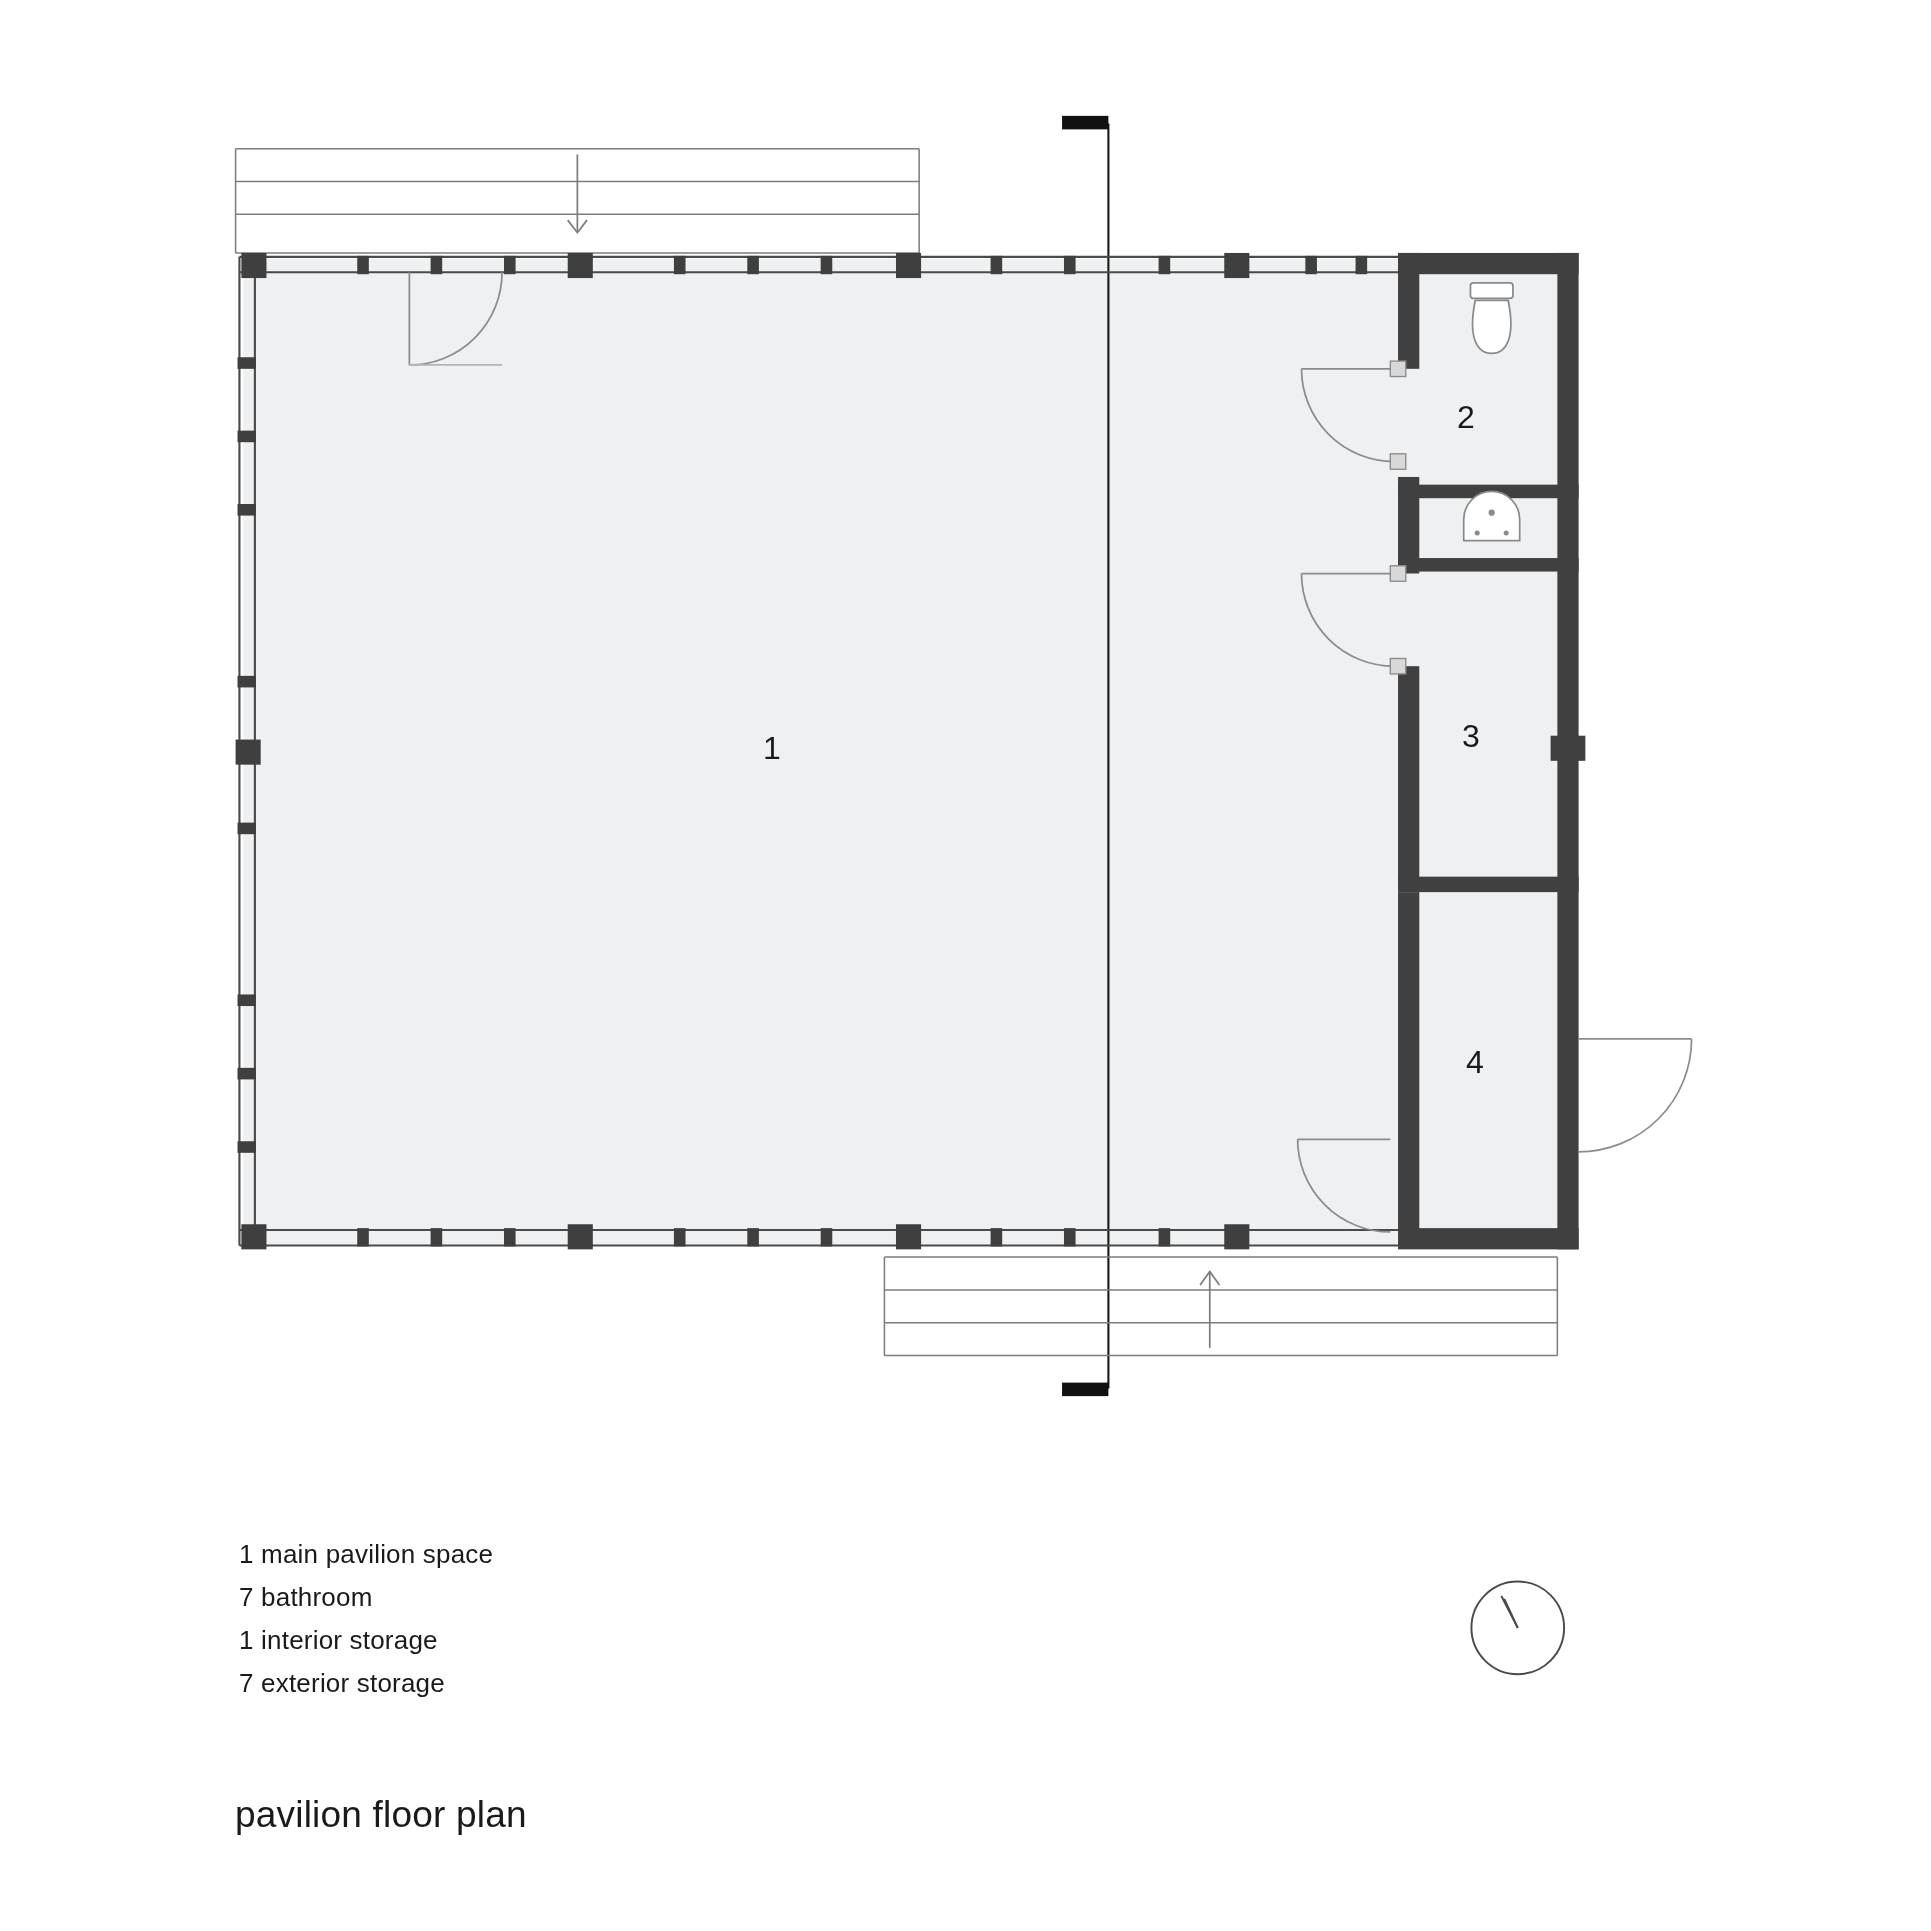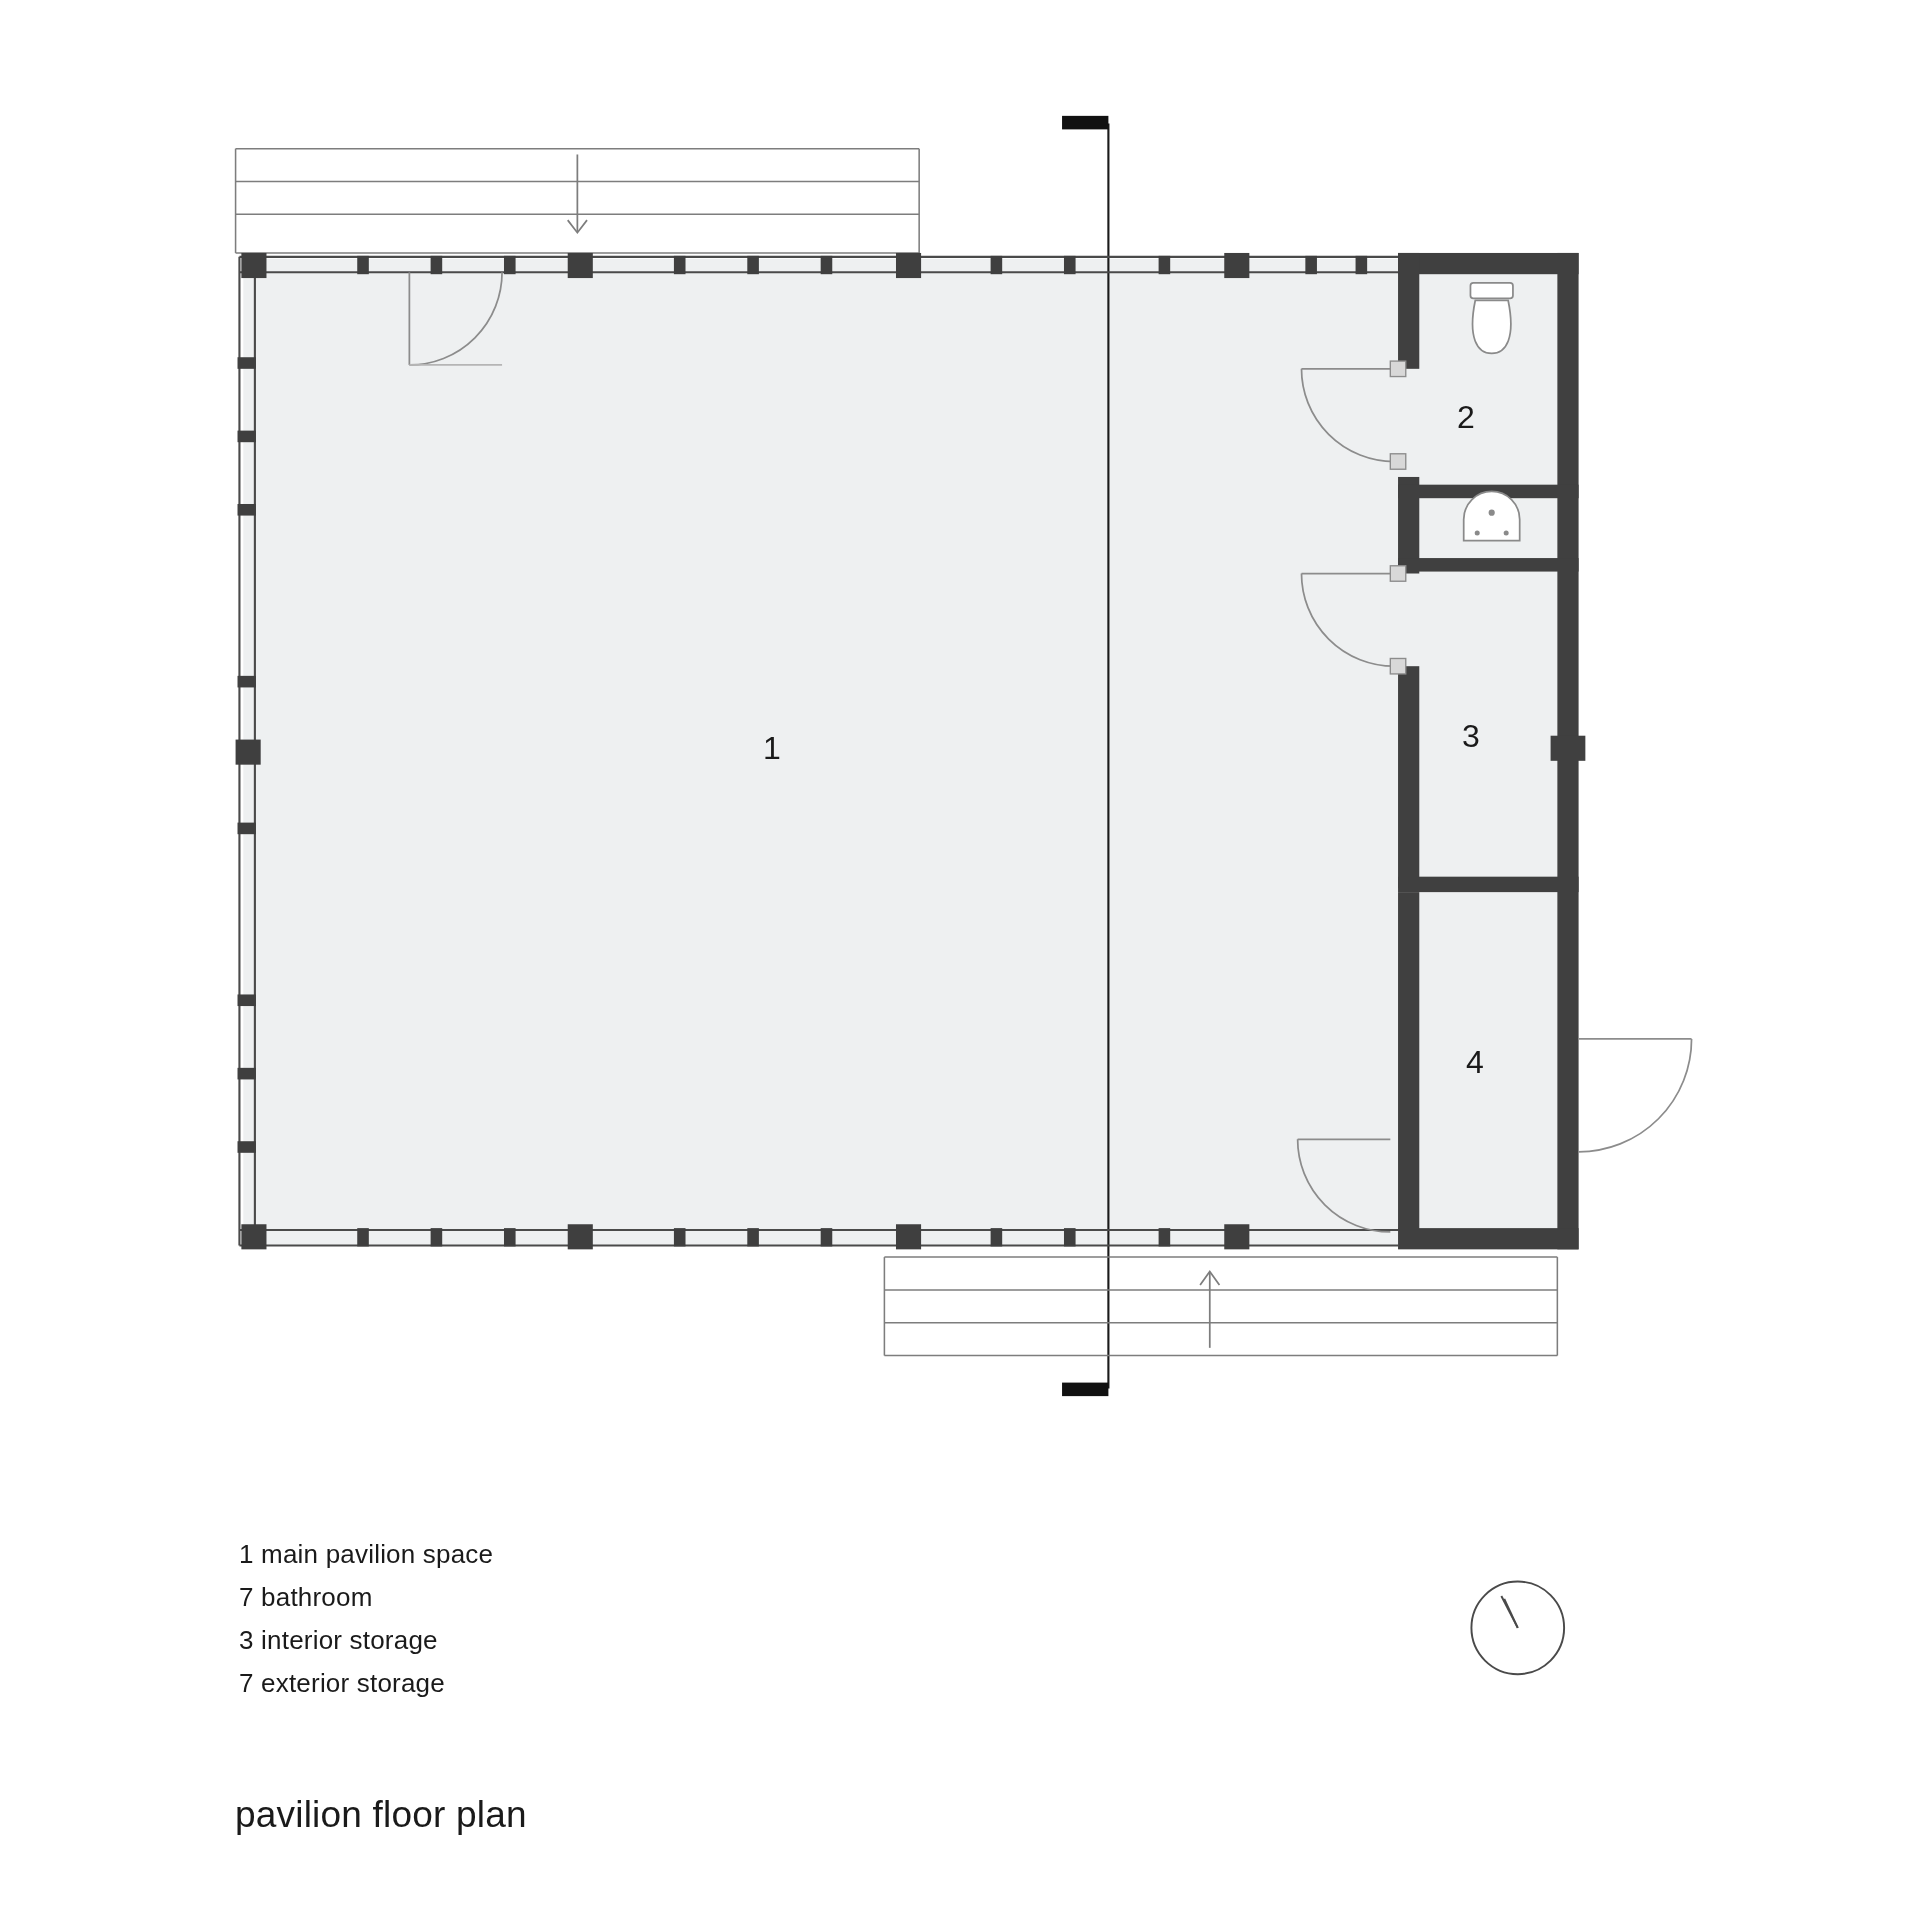--- a/index.html
+++ b/index.html
@@ -238,20 +238,20 @@
   </svg>
 
   <div class="room-num" style="left:772px; top:748px;">1</div>
   <div class="room-num" style="left:1466px; top:417px;">2</div>
   <div class="room-num" style="left:1471px; top:736px;">3</div>
   <div class="room-num" style="left:1475px; top:1062px;">4</div>
 
   <div class="legend">
     <span class="legend-line">1 main pavilion space</span>
     <span class="legend-line">7 bathroom</span>
-    <span class="legend-line">3 interior storage</span>
+    <span class="legend-line">1 interior storage</span>
     <span class="legend-line">7 exterior storage</span>
   </div>
 
   <div class="plan-caption">pavilion floor plan</div>
 
 </div>
 
 
 </body></html>

